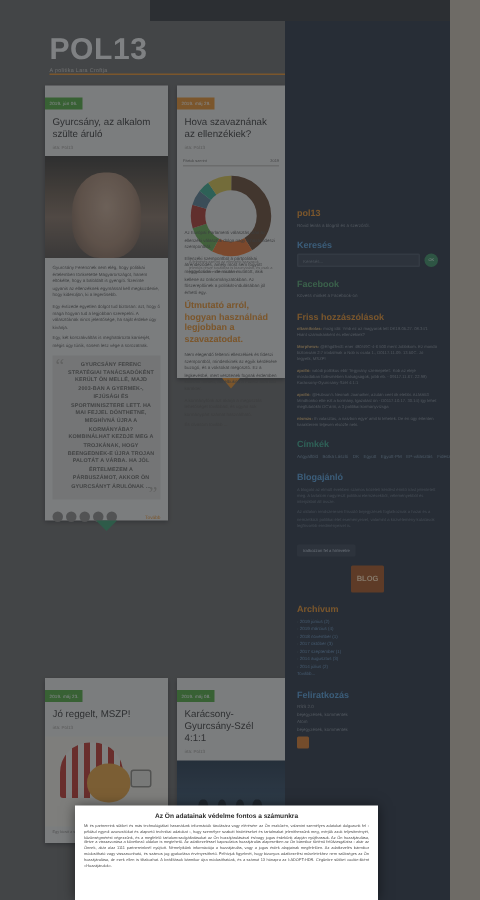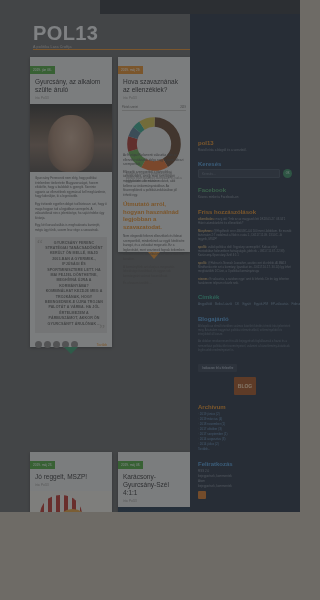--- a/index.html
+++ b/index.html
@@ -2,21 +2,21 @@
 <html lang="hu"><head>
 <meta charset="utf-8">
 <style>
   * { box-sizing: border-box; margin: 0; padding: 0; }
   html, body {
     width: 300px; height: 600px;
     overflow: hidden;
     background: #6e6b66;
     font-family: "Liberation Sans", sans-serif;
   }
-  .page { position: relative; width: 300px; height: 512px; overflow: hidden; }
+  .page { position: relative; width: 300px; height: 600px; overflow: hidden; }
 
   
   .chrome-bar {
     position: absolute; top: 0; left: 100px; width: 200px; height: 14px;
     background: #3a3a3a;
   }
 
   
   .body-bg {
     position: absolute; top: 14px; left: 0; width: 190px; height: 586px;

